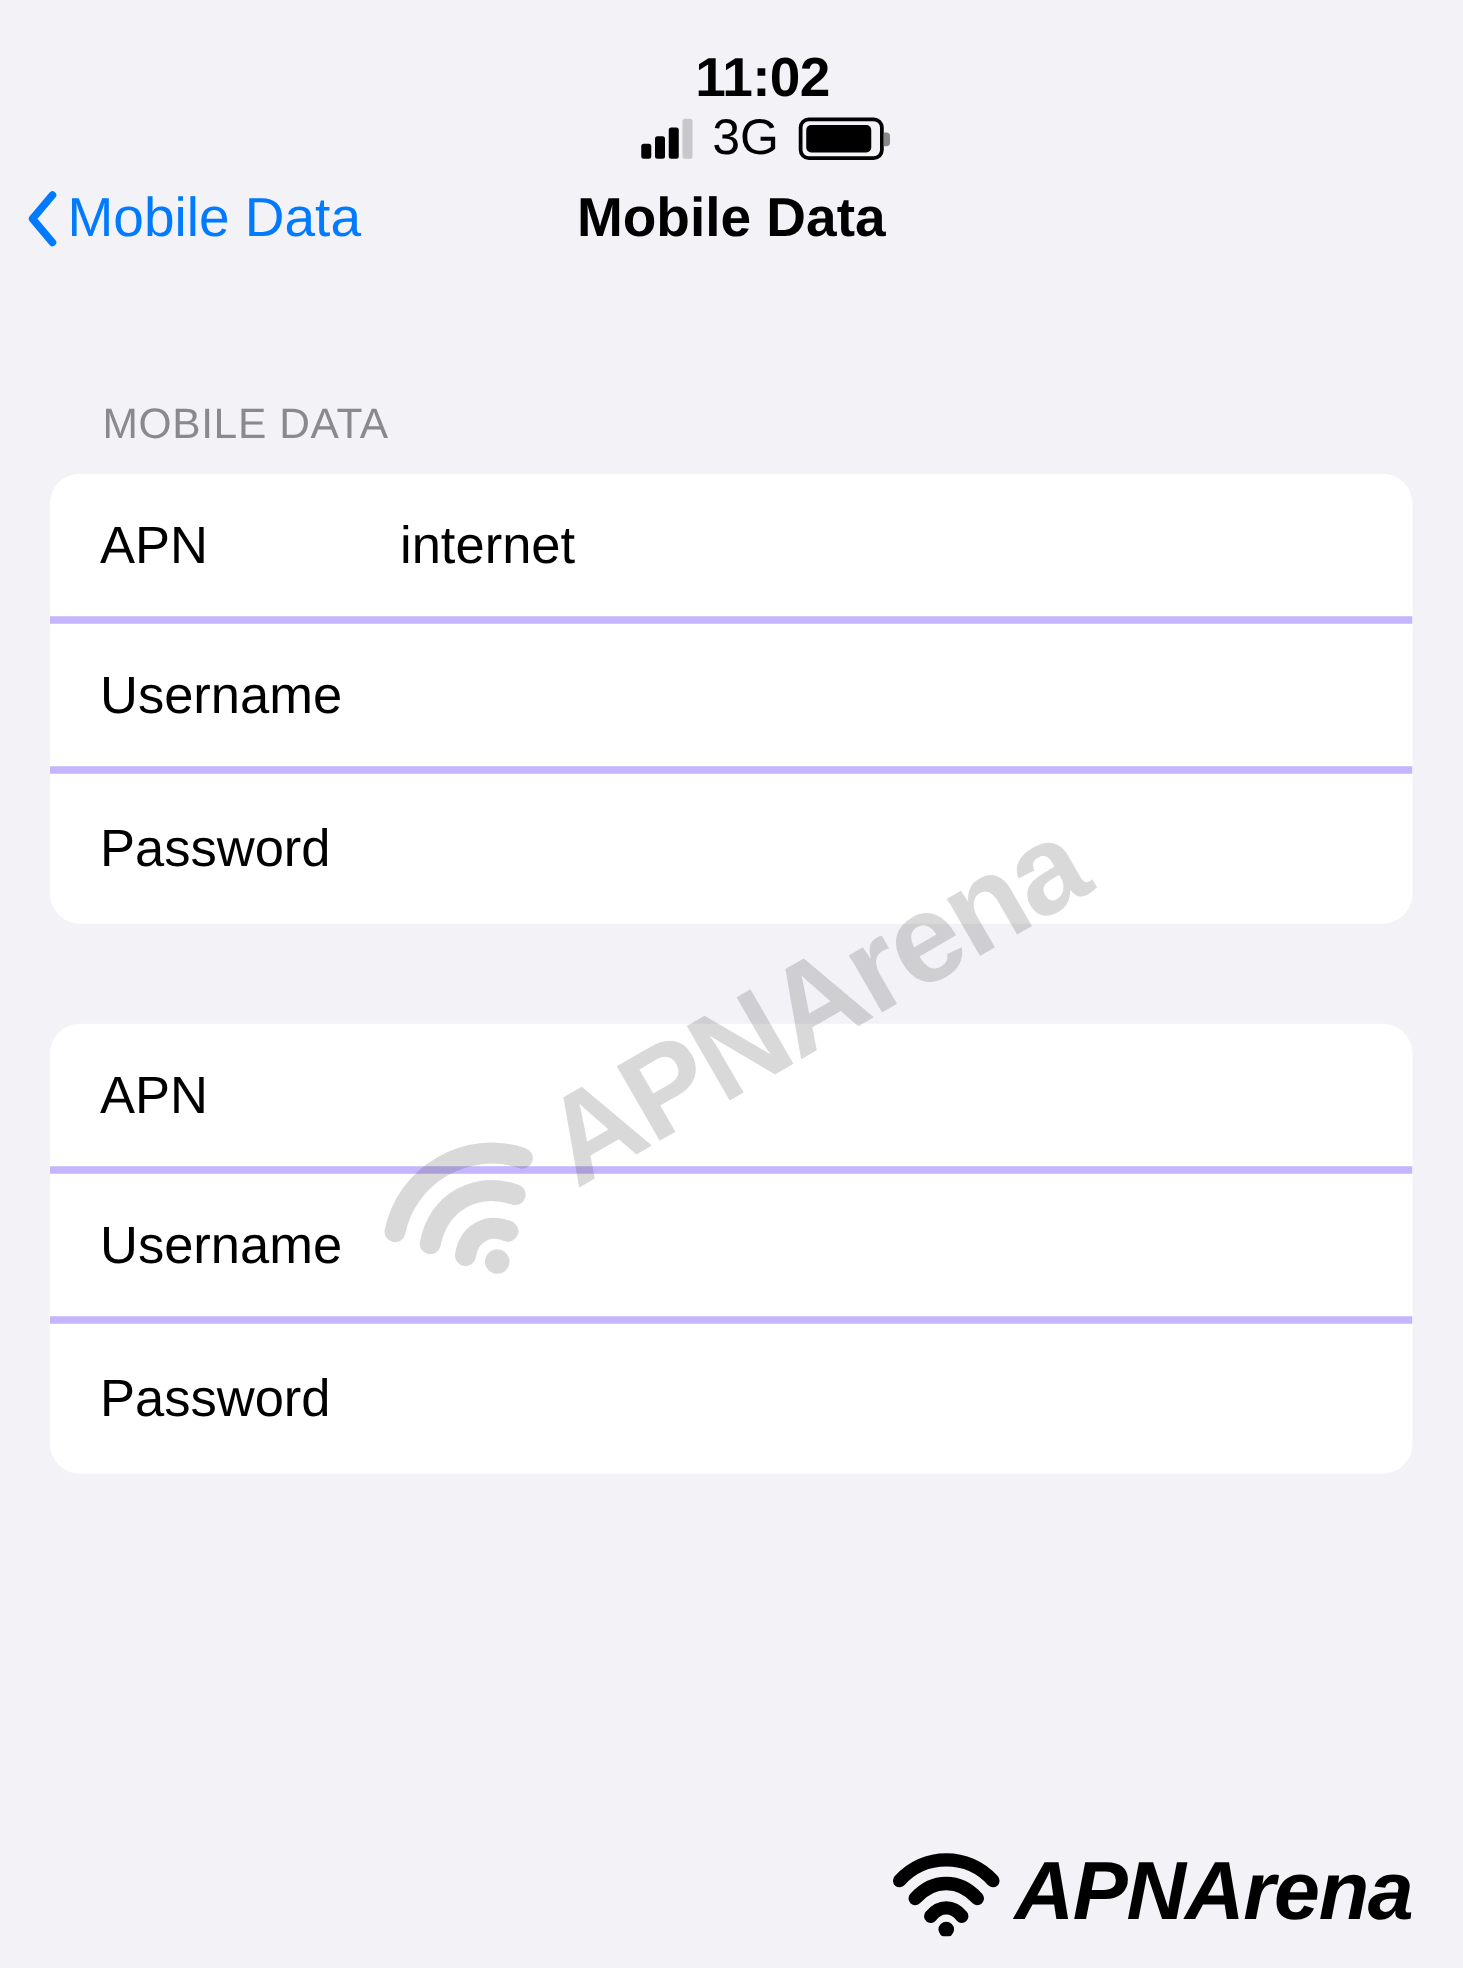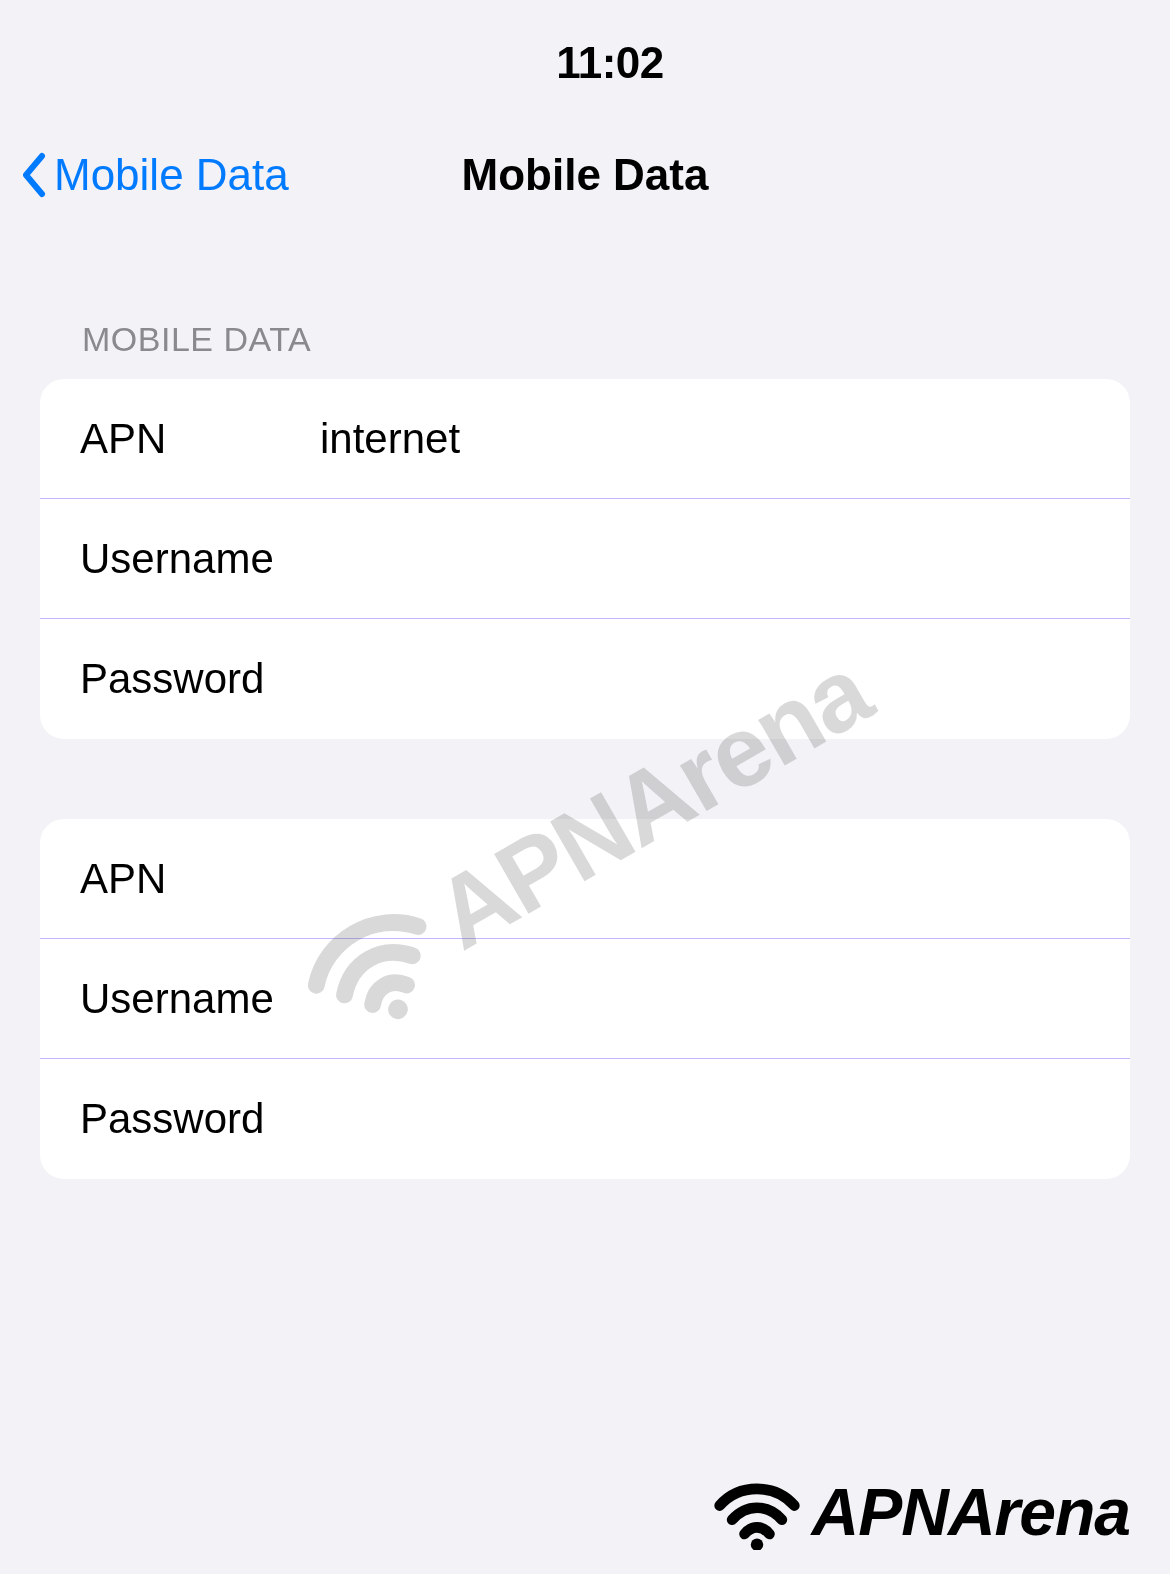--- a/index.html
+++ b/index.html
@@ -132,21 +132,21 @@
     .group {
       background: #fff;
       border-radius: 24px;
       overflow: hidden;
     }
     .row {
       display: flex;
       align-items: center;
       height: 120px;
       padding: 0 40px;
-      border-bottom: 1px solid #c4b5fd;
+      border-bottom: 6px solid #c4b5fd;
     }
     .row:last-child {
       border-bottom: none;
     }
     .row-label {
       width: 240px;
       font-size: 42px;
       font-weight: 400;
       color: #000;
       flex-shrink: 0;
@@ -202,20 +202,32 @@
       font-style: italic;
       color: #000;
       letter-spacing: -1px;
     }
   </style>
 </head>
 <body>
 
 <div class="status-bar">
   <div class="status-time">11:02</div>
+  <div class="status-right">
+    <div class="signal-bars">
+      <div class="bar b1"></div>
+      <div class="bar b2"></div>
+      <div class="bar b3"></div>
+      <div class="bar b4"></div>
+    </div>
+    <div class="network-label">3G</div>
+    <div class="battery">
+      <div class="battery-fill"></div>
+    </div>
+  </div>
 </div>
 
 <div class="nav-bar">
   <div class="back-button">
     <svg class="chevron-left" viewBox="0 0 28 46" fill="none">
       <path d="M22 4 L6 23 L22 42" stroke="#007aff" stroke-width="6" stroke-linecap="round" stroke-linejoin="round"></path>
     </svg>
     <span class="back-label">Mobile Data</span>
   </div>
   <div class="nav-title">Mobile Data</div>

